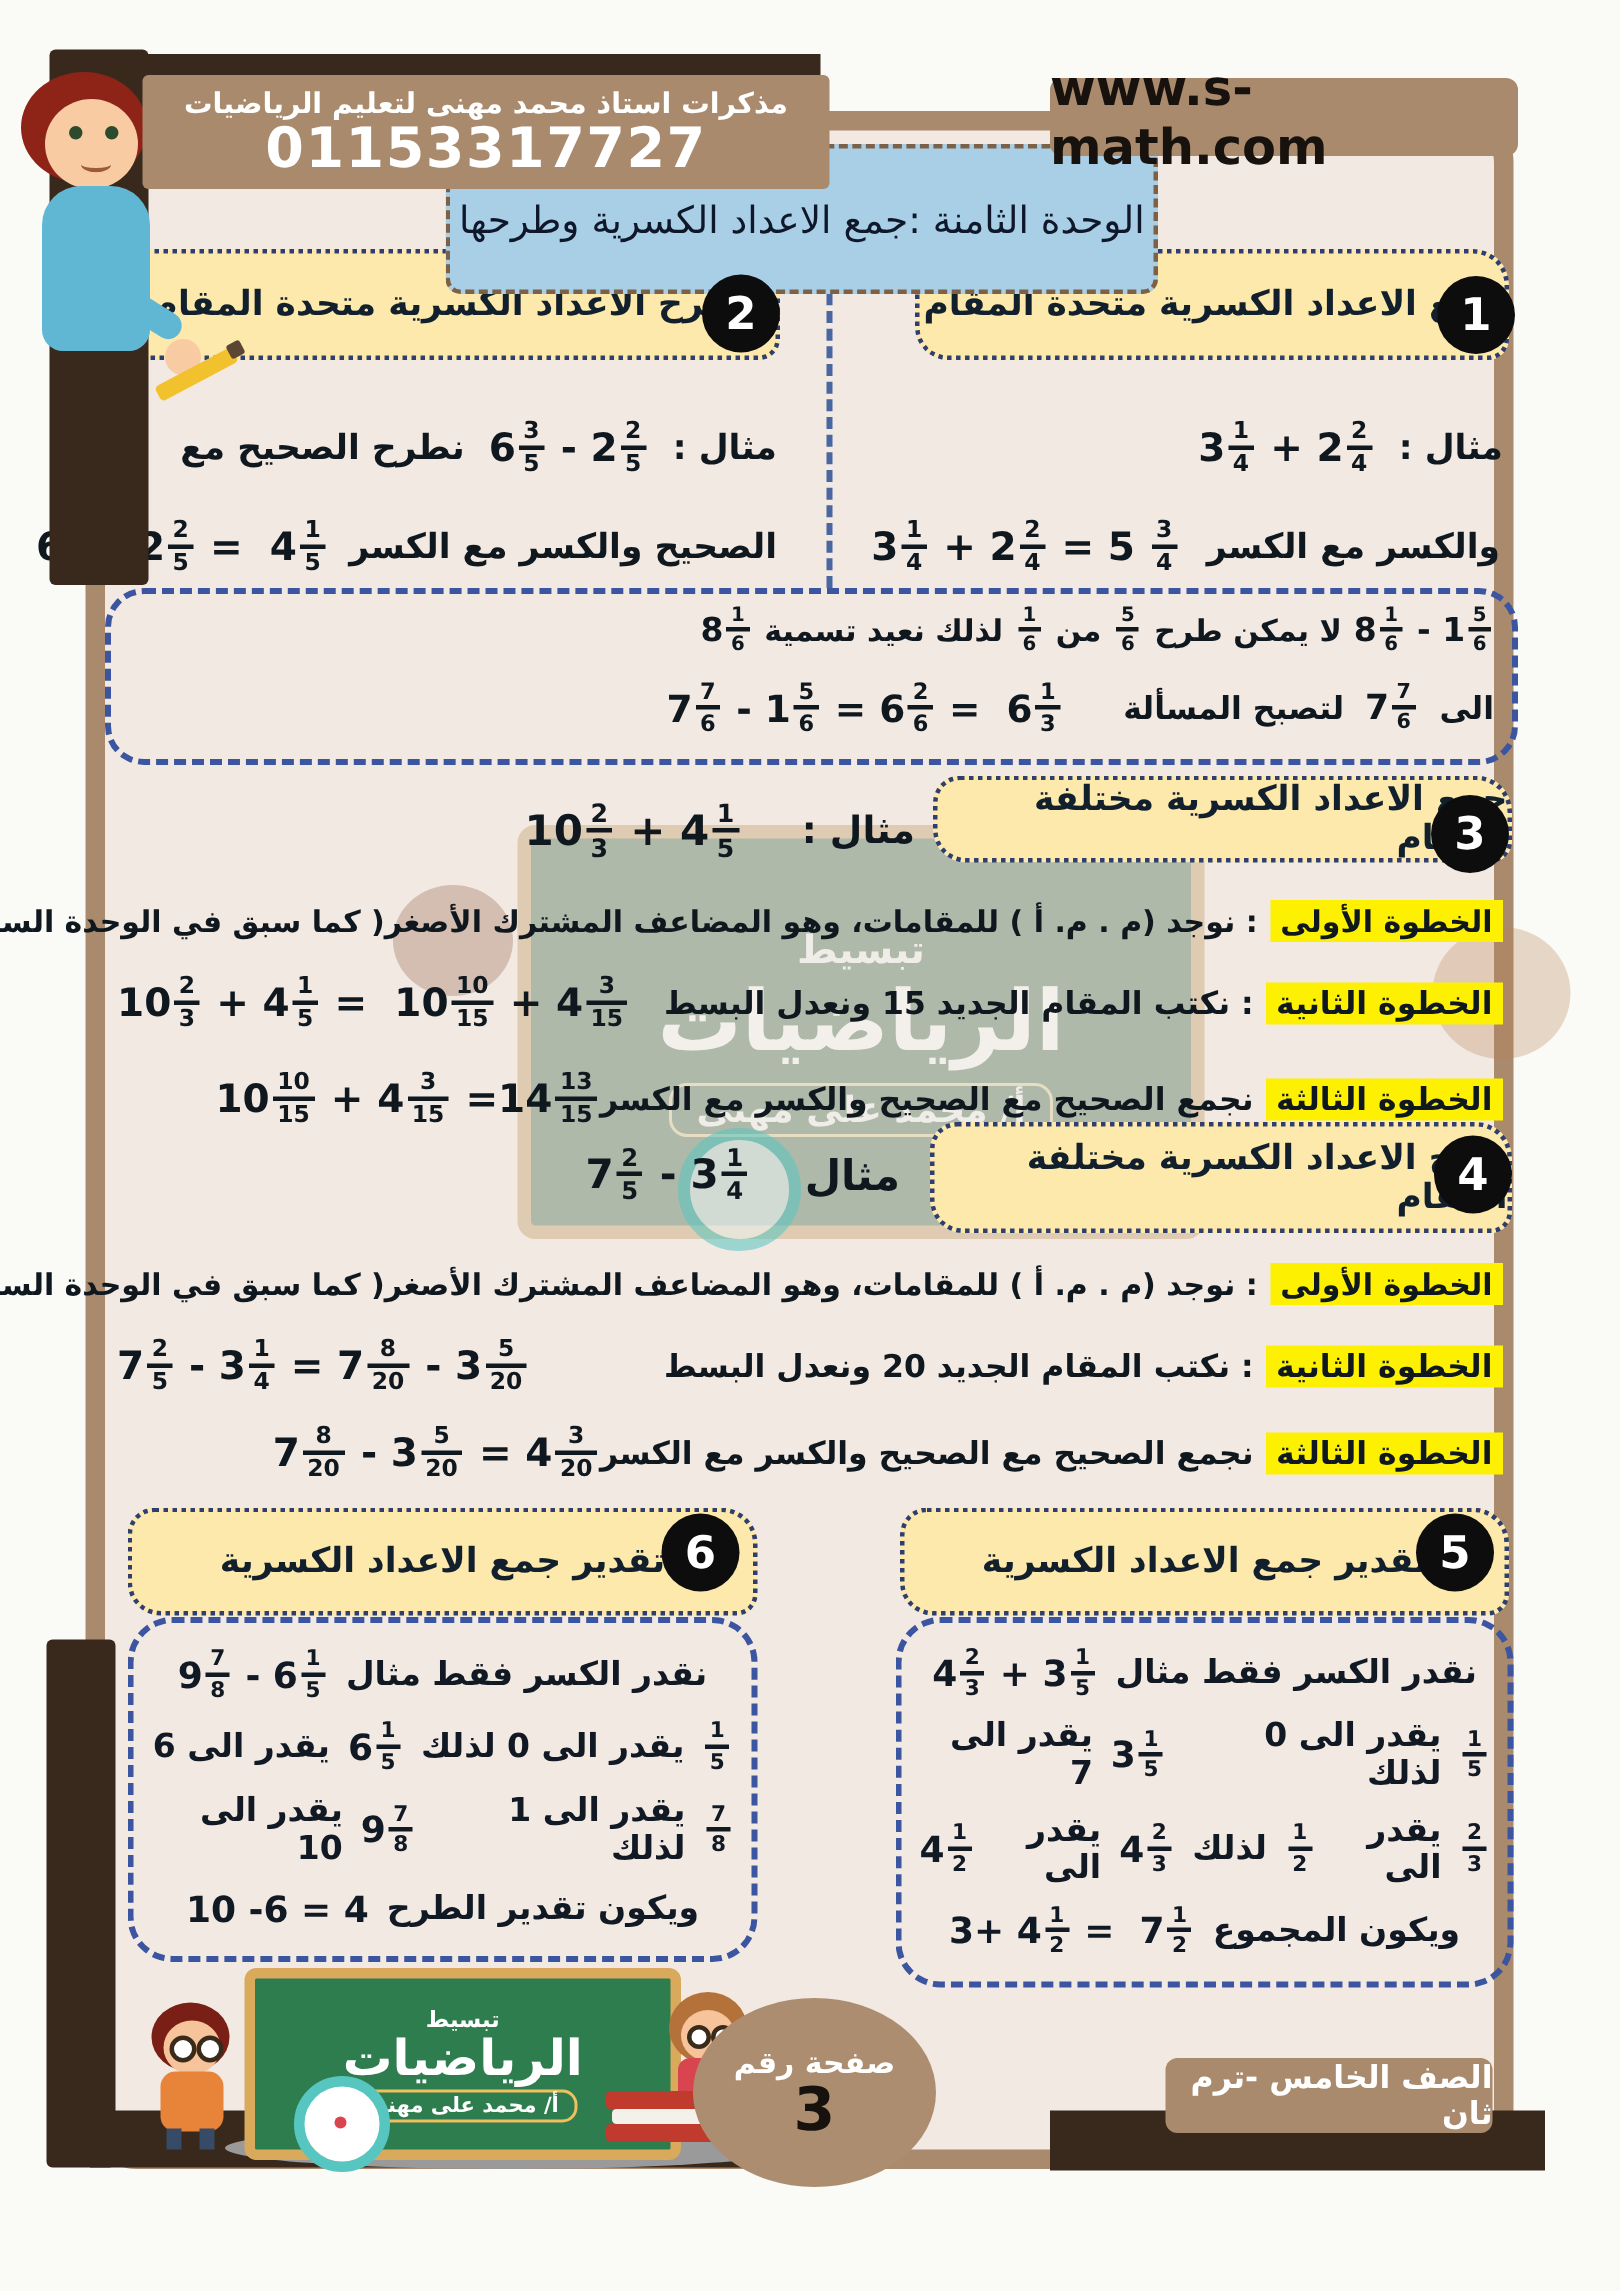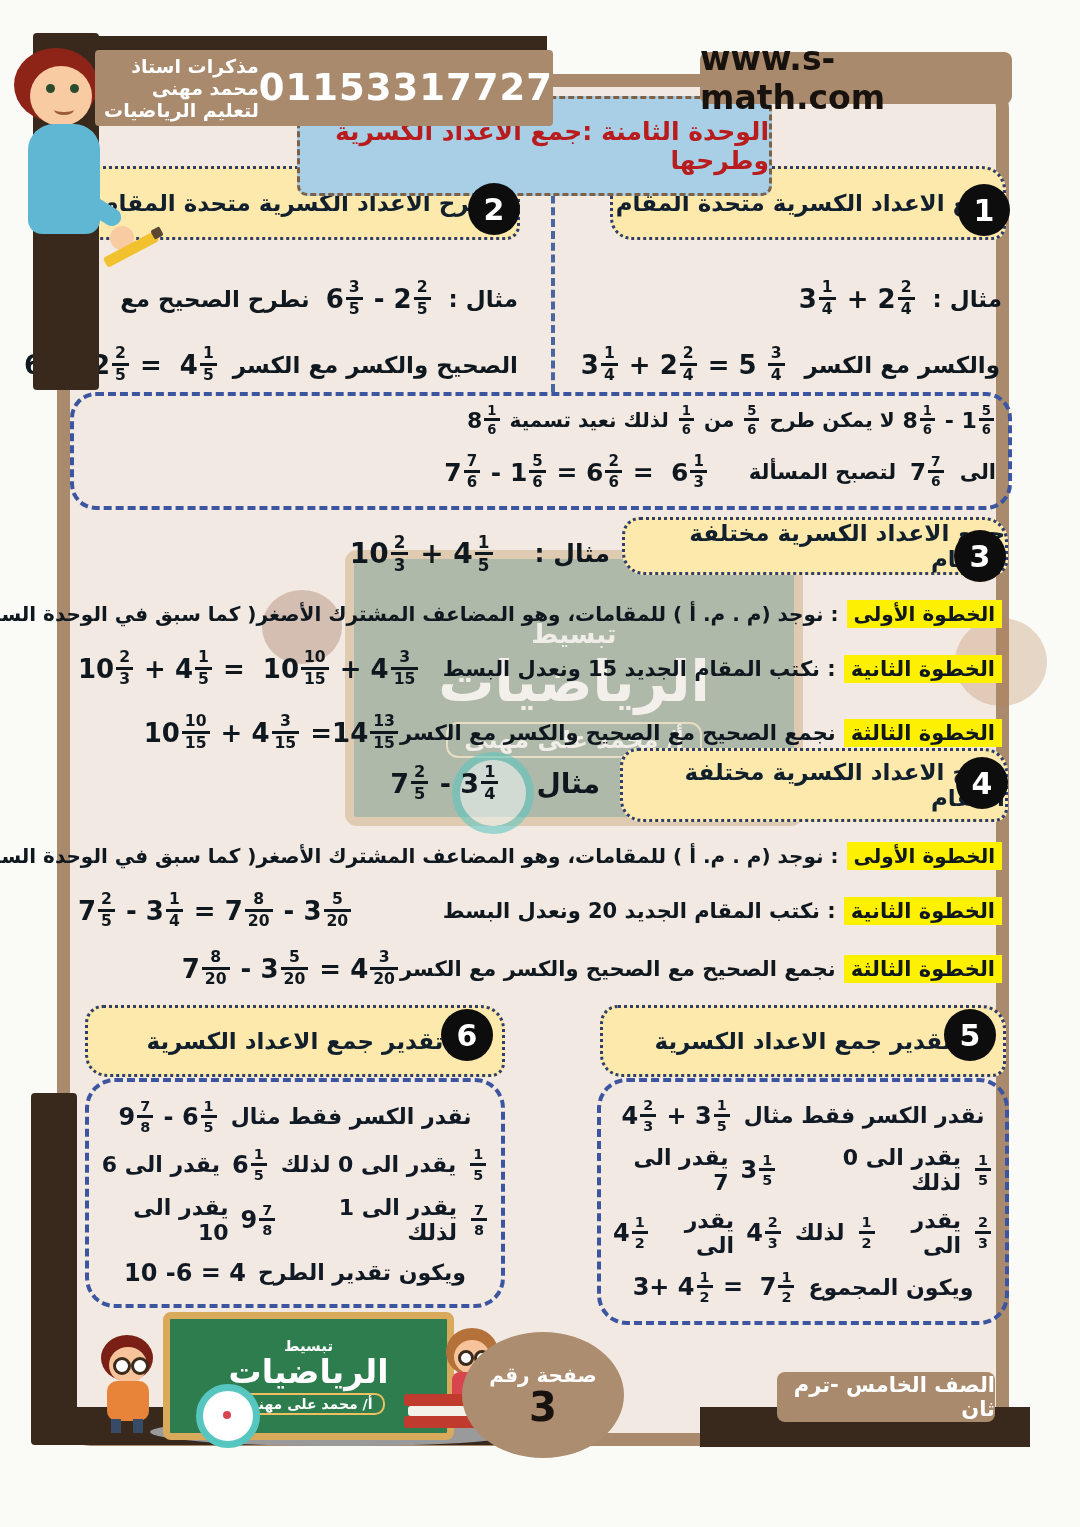--- a/index.html
+++ b/index.html
@@ -55,34 +55,34 @@
   <div class="abs" style="left:48px;top:56px;width:20px;height:8px;border-bottom:3px solid #9c5b3b;border-radius:50%"></div>
   <div class="abs" style="left:22px;top:76px;width:72px;height:110px;background:#5fb7d4;border-radius:26px 26px 14px 14px"></div>
   <div class="abs" style="left:62px;top:150px;width:56px;height:18px;background:#5fb7d4;border-radius:10px;transform:rotate(32deg)"></div>
   <div class="circ" style="left:104px;top:178px;width:24px;height:24px;background:#f8cba2"></div>
   <div class="abs" style="left:96px;top:196px;width:58px;height:11px;background:#f2c12e;border-radius:3px;transform:rotate(-28deg)"></div>
   <div class="abs" style="left:146px;top:180px;width:10px;height:10px;background:#5a4632;border-radius:2px;transform:rotate(-28deg)"></div>
 </div>
 
 <div class="abs darkbar" style="left:95px;top:36px;width:452px;height:16px"></div>
 <div class="abs tanbox" style="left:95px;top:50px;width:458px;height:76px;border-radius:4px;z-index:5;
-      display:flex;flex-direction:row;align-items:center;justify-content:center">
+      display:flex;flex-direction:column;align-items:center;justify-content:center">
   <div style="color:#fff;font-weight:bold;font-size:19px;direction:rtl">مذكرات استاذ محمد مهنى لتعليم الرياضيات</div>
   <div style="color:#fff;font-weight:bold;font-size:37px;line-height:1.05;letter-spacing:1px">01153317727</div>
 </div>
 
 <div class="abs tanbox" style="left:700px;top:52px;width:312px;height:52px;border-radius:8px;z-index:5;
       display:flex;align-items:center;justify-content:flex-start">
   <span style="font-weight:bold;font-size:33px;color:#17120d">www.s-math.com</span>
 </div>
 
 <div class="abs" style="left:297px;top:96px;width:475px;height:100px;background:#a9cfe7;
       border:3px dashed #7d6146;border-radius:10px;z-index:3;display:flex;align-items:center;
       justify-content:center;box-sizing:border-box">
-  <span style="font-weight:bold;font-size:25px;color:#b91c1c;direction:rtl">الوحدة الثامنة :جمع الاعداد الكسرية وطرحها</span>
+  <span style="font-weight:normal;font-size:25px;color:#0f172a;direction:rtl">الوحدة الثامنة :جمع الاعداد الكسرية وطرحها</span>
 </div>
 
 <div class="abs ybox" style="left:610px;top:166px;width:396px;height:74px">
   <span style="direction:rtl">جمع الاعداد الكسرية متحدة المقام</span>
 </div>
 <div class="abs badge" style="left:958px;top:184px">1</div>
 
 <div class="abs ybox" style="left:73px;top:166px;width:447px;height:74px">
   <span style="direction:rtl">طرح الاعداد الكسرية متحدة المقام</span>
 </div>

